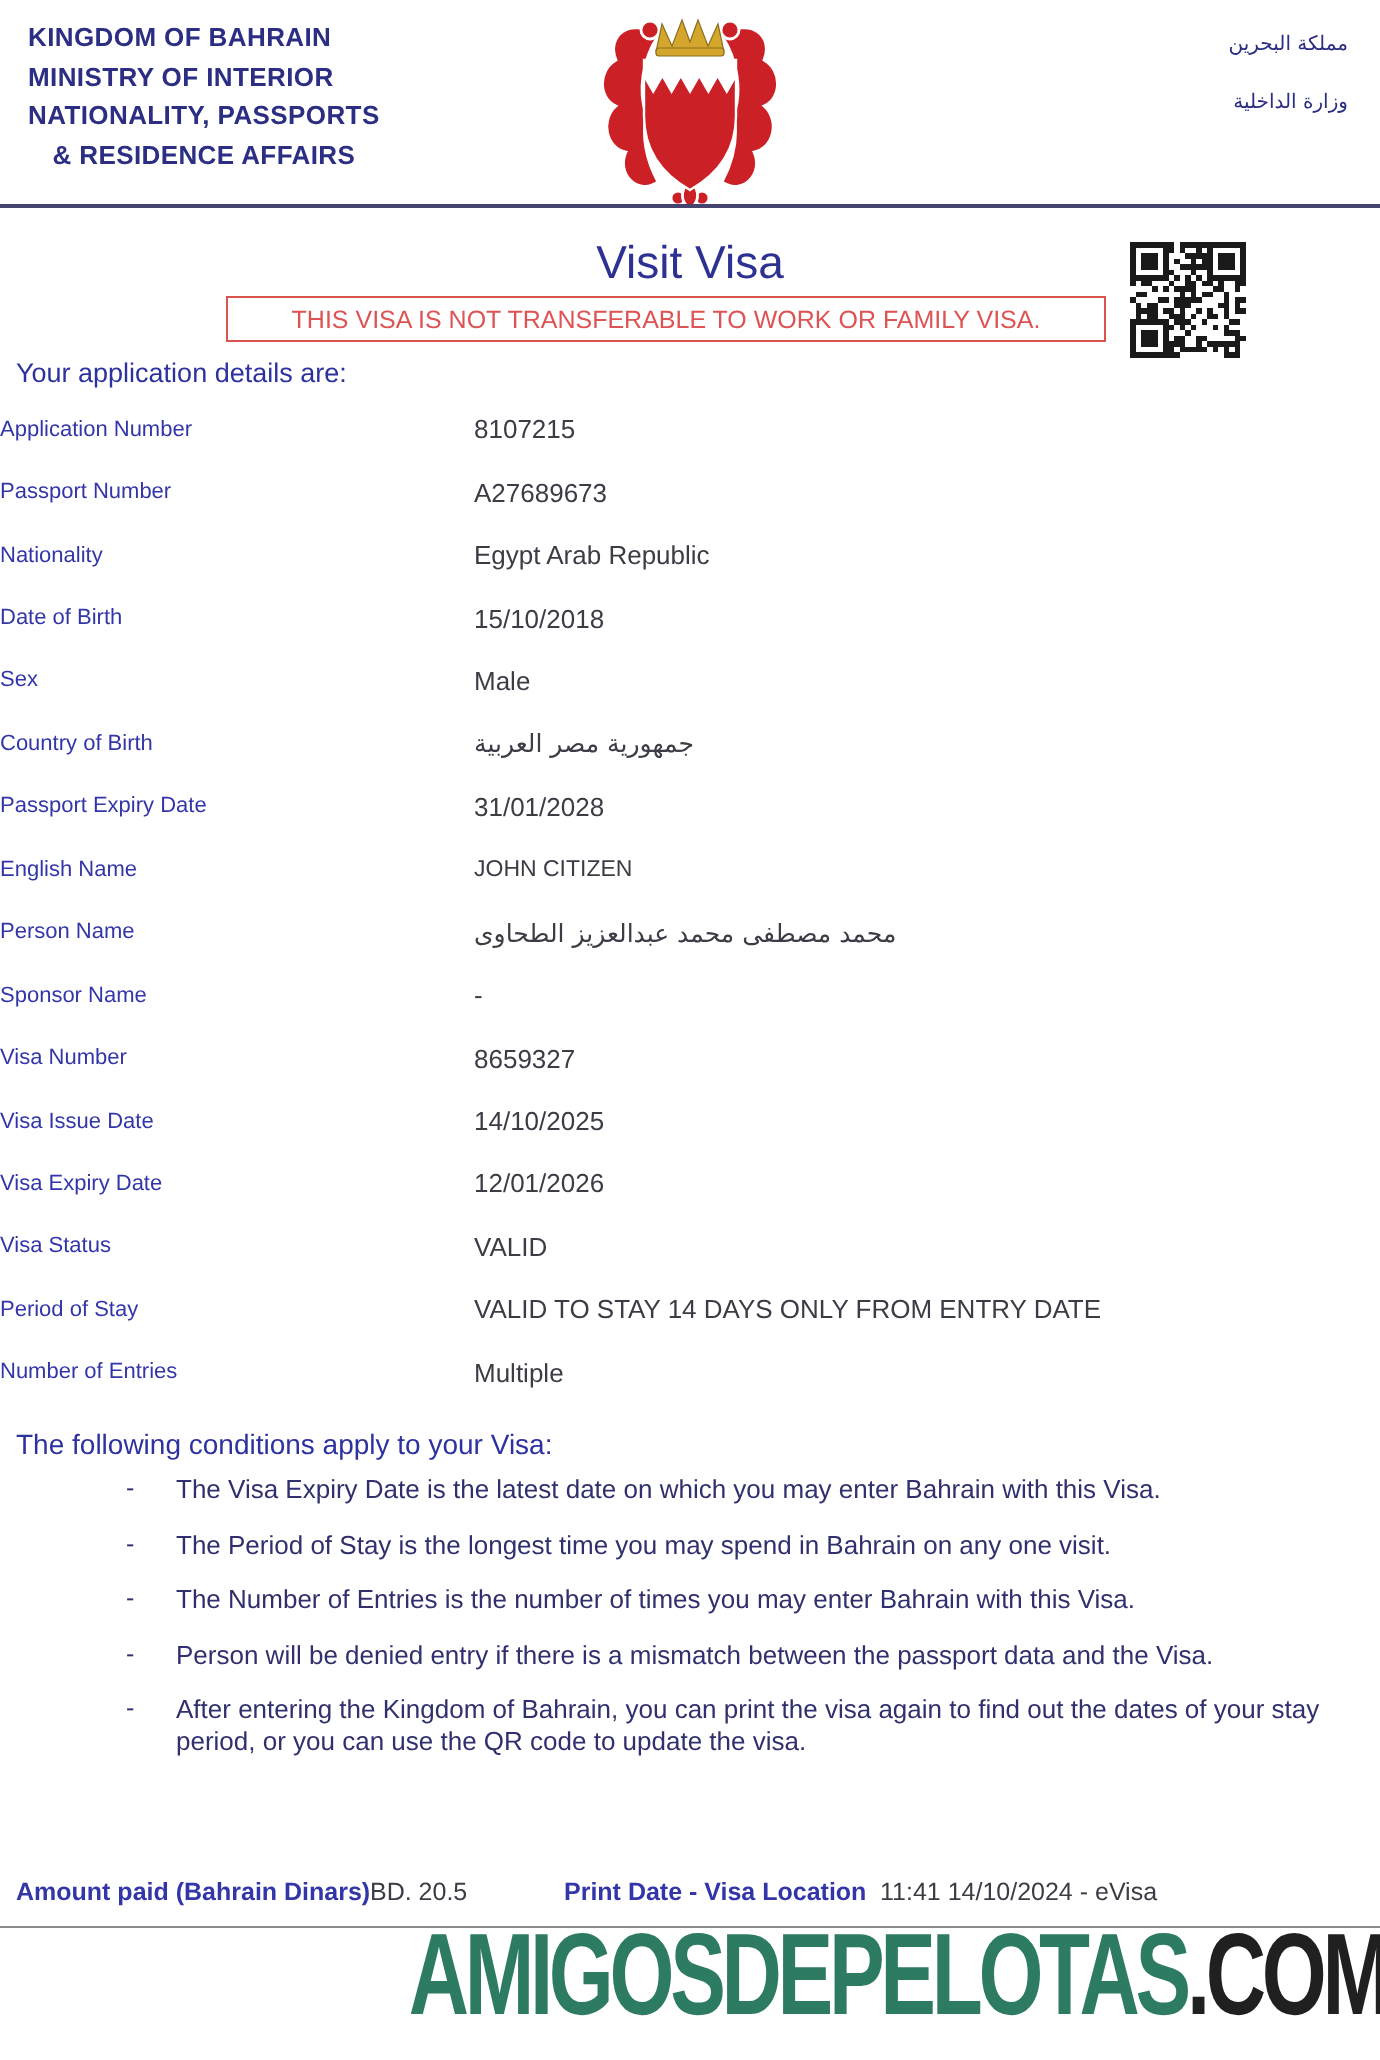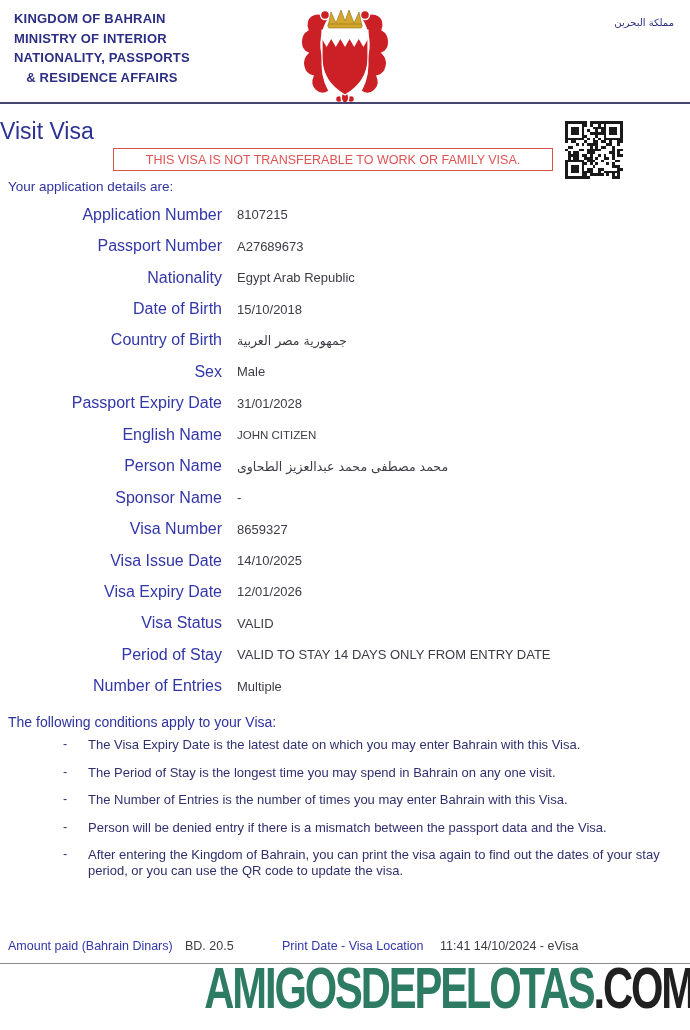--- a/index.html
+++ b/index.html
@@ -12,45 +12,45 @@
   .hdr-left div{white-space:nowrap;}
   .hdr-left div:nth-child(3){text-align:center;}
   .hdr-left div:nth-child(4){text-align:center;}
   .crest{position:absolute;left:295px;top:2px;width:100px;height:100px;}
   .hdr-ar{position:absolute;right:16px;top:8px;color:#2b2e83;font-size:10px;
           line-height:29px;text-align:right;direction:rtl;
           font-family:"DejaVu Sans",sans-serif;}
   .hdr-rule{position:absolute;left:0;top:102px;width:690px;height:2px;background:#44446e;}
 
   
-  .title{position:absolute;left:0;top:118px;width:690px;
+  .title{position:absolute;left:0;top:118px;width:690px;text-align:center;
          color:#2c3192;font-size:23px;font-weight:400;}
   .notice{position:absolute;left:113px;top:148px;width:438px;height:21px;
           border:1px solid #d9544d;color:#de5353;font-size:12.5px;
           display:flex;align-items:center;justify-content:center;white-space:nowrap;}
   .qr{position:absolute;left:565px;top:121px;width:58px;height:58px;}
 
   
   .sec-head{position:absolute;left:8px;color:#2d329f;font-size:13.5px;}
   .details{position:absolute;left:0;top:199px;width:690px;}
   .row{height:31.45px;display:flex;align-items:center;}
-  .row .lbl{width:222px;text-align:right;color:#3236a8;font-size:16px;flex:none;}
+  .row .lbl{width:222px;text-align:left;color:#3236a8;font-size:11px;flex:none;}
   .row .val{margin-left:15px;color:#3c3c46;font-size:13px;}
   .row .val.ar{direction:rtl;font-family:"DejaVu Sans",sans-serif;font-size:12.5px;}
   .row .val.small{font-size:11.5px;}
 
   
   .conds{position:absolute;left:0;top:737px;width:690px;}
   .cond{display:flex;margin-bottom:12px;}
   .cond .dash{width:25px;margin-left:63px;color:#30306e;font-size:12.5px;flex:none;}
   .cond .txt{width:578px;color:#30306e;font-size:13px;line-height:15.5px;}
 
   
   .foot{position:absolute;left:0;top:939px;width:690px;height:16px;font-size:12.5px;}
-  .foot .f-lbl{position:absolute;color:#3236a8;white-space:nowrap;}
+  .foot .f-lbl{position:absolute;color:#3236a8;white-space:nowrap;font-weight:bold;}
   .foot .f-val{position:absolute;color:#3c3c46;white-space:nowrap;}
   .foot-rule{position:absolute;left:0;top:963px;width:690px;height:1px;background:#8a8a8a;}
 
   
   .wm{position:absolute;right:-4px;top:959px;white-space:nowrap;
       font-weight:700;font-size:58px;letter-spacing:-3px;line-height:1;
       transform:scaleX(.72);transform-origin:right top;}
   .wm .wm-name{color:#2e7b63;}
   .wm .wm-tld{color:#202020;}
 </style>
@@ -85,20 +85,21 @@
       </g>
 
       <path d="M27,28 L73,28 L73,56 Q73,80 50,93 Q27,80 27,56 Z" fill="#cc2027" stroke="#ffffff" stroke-width="1.2"></path>
 
       <polygon fill="#ffffff" points="27,28 73,28 73,37 68.4,45 63.8,37 59.2,45 54.6,37 50,45 45.4,37 40.8,45 36.2,37 31.6,45 27,37"></polygon>
     </svg>
   </div>
 
   <div class="hdr-ar">
     <div>مملكة البحرين</div>
+    <div>وزارة الداخلية</div>
   </div>
 
   <div class="hdr-rule"></div>
 
   <div class="title">Visit Visa</div>
   <div class="notice">THIS VISA IS NOT TRANSFERABLE TO WORK OR FAMILY VISA.</div>
 
   <div class="qr">
     <svg id="qr-svg" viewBox="0 0 21 21" width="58" height="58" shape-rendering="crispEdges">
         <rect x="0" y="0" width="1" height="1" fill="#1a1a1a"></rect>
@@ -356,26 +357,26 @@
     </div>
     <div class="row">
       <span class="lbl">Nationality</span>
       <span class="val">Egypt Arab Republic</span>
     </div>
     <div class="row">
       <span class="lbl">Date of Birth</span>
       <span class="val">15/10/2018</span>
     </div>
     <div class="row">
+      <span class="lbl">Sex</span>
+      <span class="val">Male</span>
+    </div>
+    <div class="row">
       <span class="lbl">Country of Birth</span>
       <span class="val ar">جمهورية مصر العربية</span>
-    </div>
-    <div class="row">
-      <span class="lbl">Sex</span>
-      <span class="val">Male</span>
     </div>
     <div class="row">
       <span class="lbl">Passport Expiry Date</span>
       <span class="val">31/01/2028</span>
     </div>
     <div class="row">
       <span class="lbl">English Name</span>
       <span class="val small">JOHN CITIZEN</span>
     </div>
     <div class="row">

